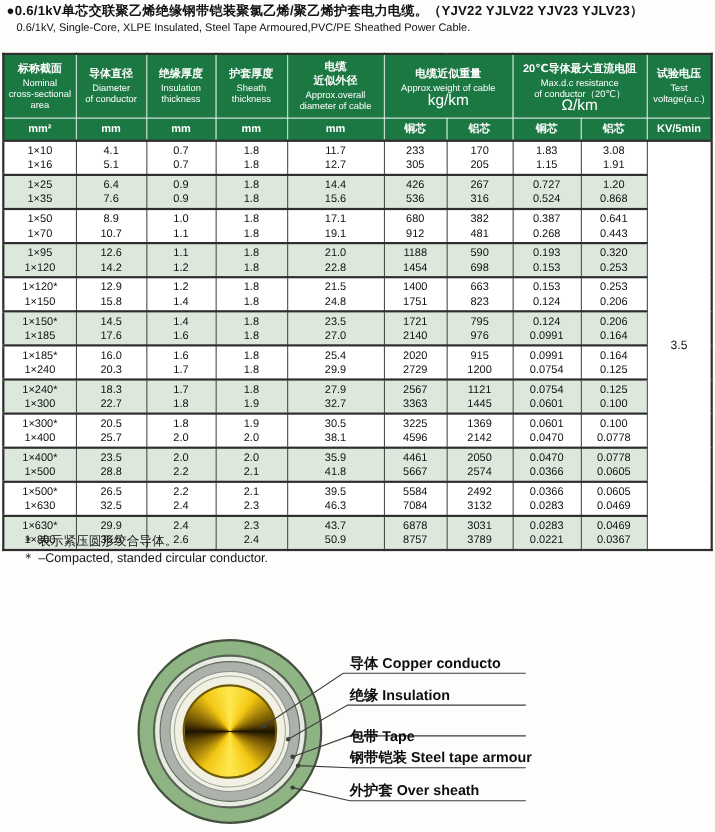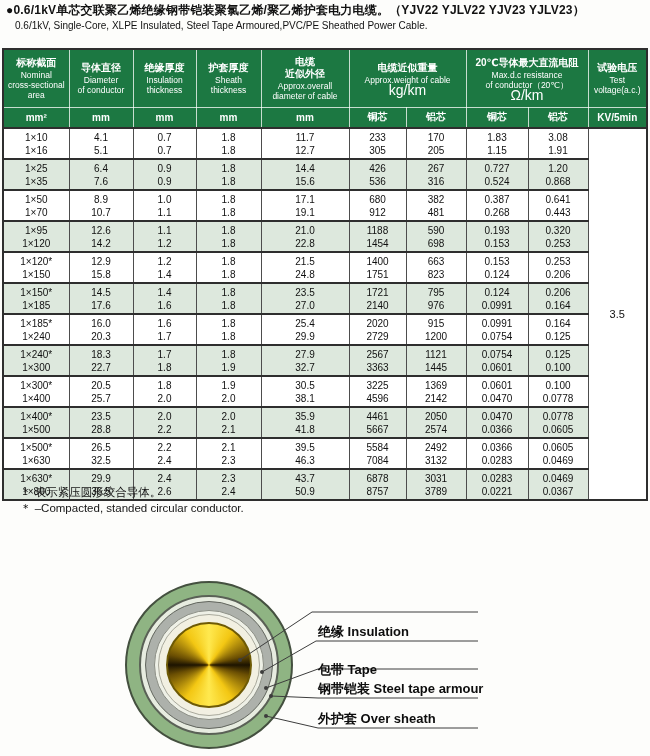--- a/index.html
+++ b/index.html
@@ -626,17 +626,18 @@
     </g>
     <g fill="#3d3d3d">
       <circle cx="240" cy="100" r="2"></circle>
       <circle cx="262" cy="112" r="2"></circle>
       <circle cx="266" cy="128" r="2"></circle>
       <circle cx="271" cy="136" r="2"></circle>
       <circle cx="266" cy="156" r="2"></circle>
     </g>
   </svg>
 
+  <div class="dlabel" style="top:35px">导体 Copper conducto</div>
   <div class="dlabel" style="top:64px">绝缘 Insulation</div>
   <div class="dlabel" style="top:102px">包带 Tape</div>
   <div class="dlabel" style="top:121px">钢带铠装 Steel tape armour</div>
   <div class="dlabel" style="top:151px">外护套 Over sheath</div>
 </div>
 
 </body></html>

